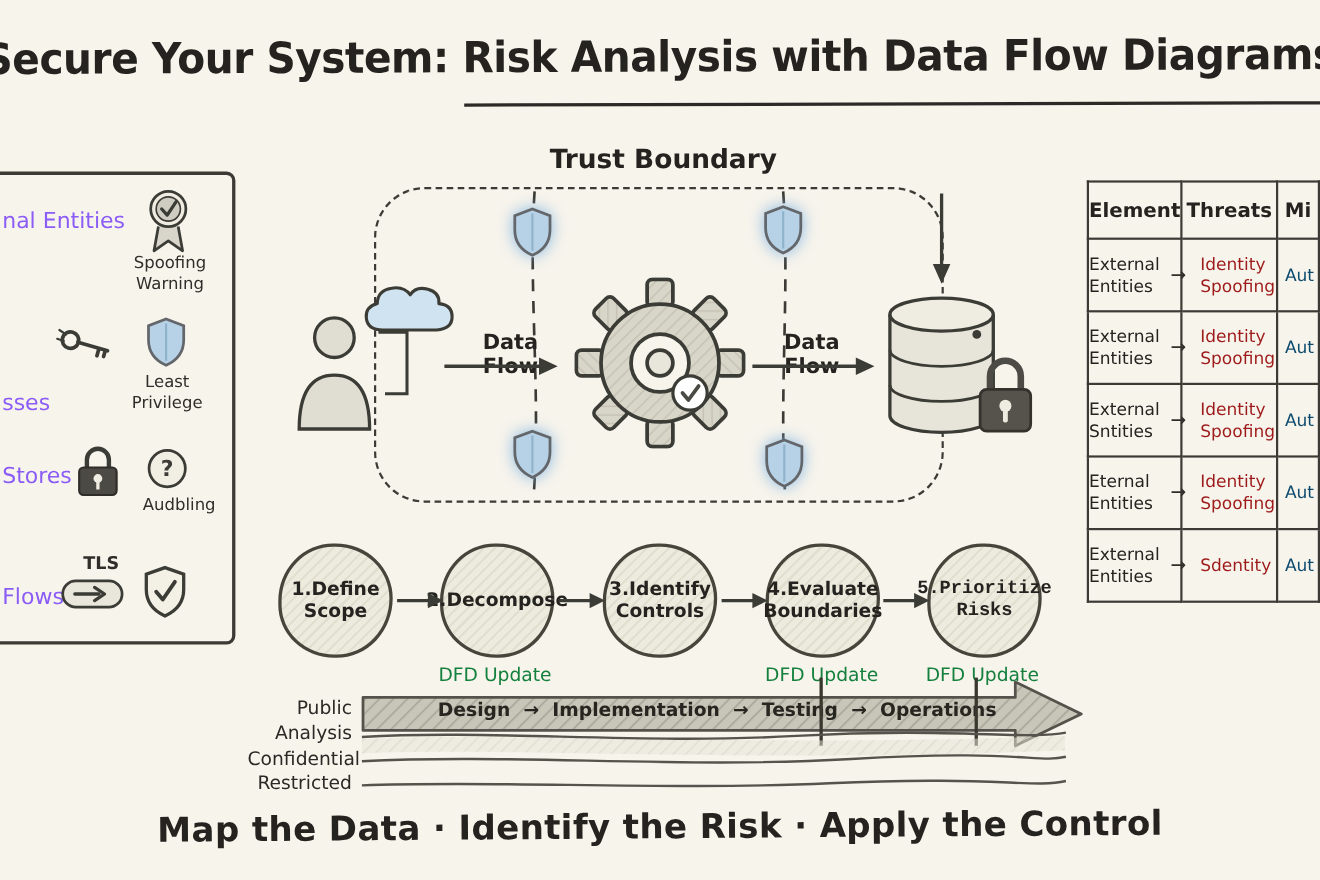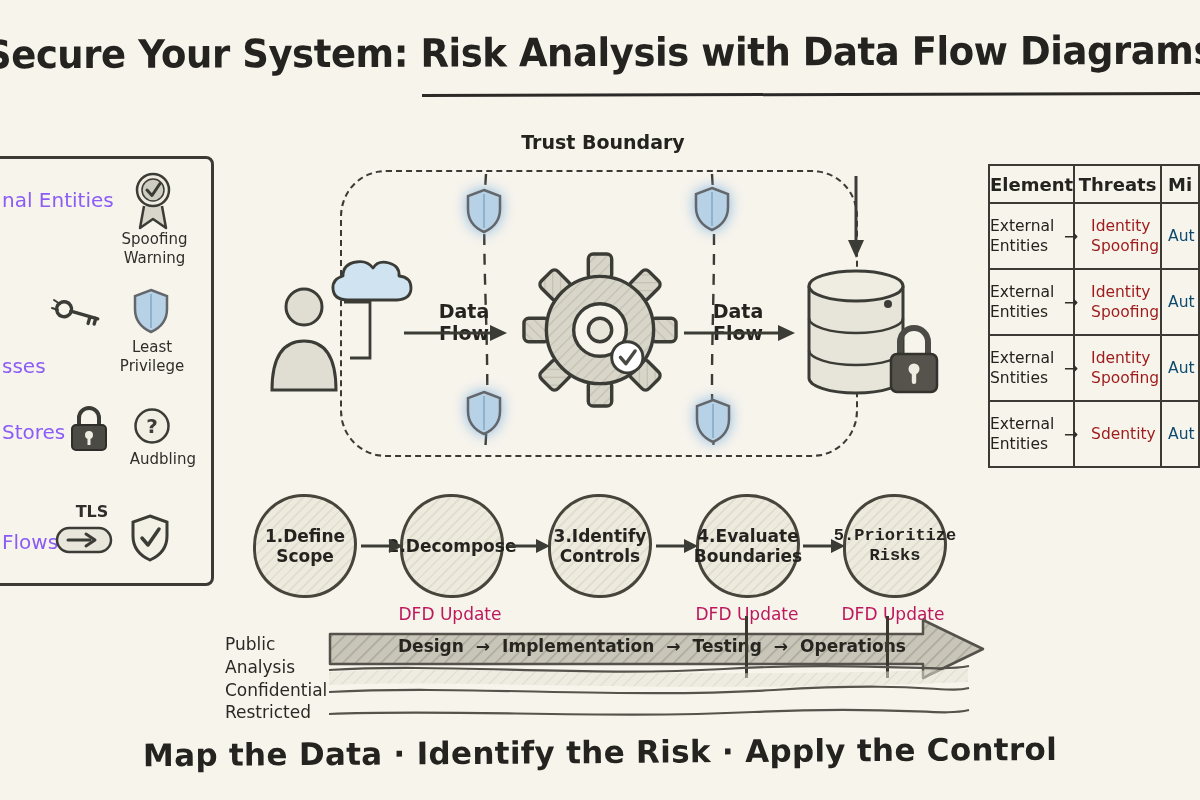--- a/index.html
+++ b/index.html
@@ -20,50 +20,50 @@
   }
   .title-underline { top:93px; left:422px; width:778px; height:3px; background:#2b2a26; transform:rotate(-.15deg); }
 
   
   .legend-panel { left:-52px; top:156px; width:266px; height:430px; border:3px solid #3b3a34; border-radius:8px; }
   .legend-label { font-size:20px; font-weight:normal; color:#8b5cf6; }
   .legend-caption { font-size:15px; line-height:1.25; color:#2f2e2a; }
 
   
   .boundary { left:340px; top:170px; width:518px; height:287px; border:2.6px dashed #3b3a34; border-radius:46px; }
-  .boundary-label { left:498px; top:131px; width:210px; font-size:19px; font-weight:bold; color:#24231f; }
+  .boundary-label { left:498px; top:131px; width:210px; font-size:24px; font-weight:bold; color:#24231f; }
   .flow-label { font-size:19px; font-weight:bold; color:#24231f; }
   .shield-glow { filter:drop-shadow(0 0 7px rgba(130,180,225,.95)); }
 
   
   .step-circle {
     width:104px; height:104px;
     border:3px solid #47443c;
     border-radius:49% 51% 50% 50% / 51% 49% 53% 47%;
     background:repeating-linear-gradient(135deg,#edeade 0 5px,#e2dfd1 5px 7px);
     display:flex; align-items:center; justify-content:center;
     font-size:17px; font-weight:600; line-height:1.18; text-align:center; color:#24231f;
     white-space:pre-line;
   }
 
   
-  .dfd-update { width:110px; font-size:17px; color:#be185d; text-align:center; }
+  .dfd-update { width:110px; font-size:17px; color:#15803d; text-align:center; }
   .phase-row { left:398px; top:633px; height:26px; display:flex; align-items:center; gap:12px;
                font-size:17px; font-weight:bold; color:#26251f; }
   .tick { width:3px; height:62px; background:#39382f; }
-  .class-label { width:95px; text-align:left; font-size:17px; color:#2a2925; }
+  .class-label { width:95px; text-align:right; font-size:17px; color:#2a2925; }
 
   
   .footer { top:734px; left:0; width:1200px; text-align:center; font-size:31px; font-weight:bold;
             color:#24231f; transform:rotate(-.4deg); letter-spacing:.3px; }
 
   
   .threat-table { border-collapse:collapse; }
   .threat-table th, .threat-table td { border:2.5px solid #3b3a34; vertical-align:middle; }
-  .threat-table th { width:84px; height:38px; font-size:18px; font-weight:bold; text-align:center; color:#24231f; }
+  .threat-table th { width:84px; height:52px; font-size:18px; font-weight:bold; text-align:center; color:#24231f; }
   .threat-table th.col-threat { width:96px; }
   .threat-table th.col-mit { width:70px; }
   .threat-table td { height:66px; }
   .td-element { font-size:15.5px; text-align:left; white-space:pre-line; line-height:1.3; color:#24231f; }
   .td-threat { position:relative; padding-left:16px; }
   .td-threat .arr { position:absolute; left:-11px; top:50%; transform:translateY(-50%);
                     font-size:17px; color:#2f2e2a; background:transparent; }
   .threat-text { color:#9e1b1b; font-size:15.5px; white-space:pre-line; line-height:1.3; }
   .td-mit { color:#0c4a6e; font-size:15.5px; padding-left:6px; }
 </style>
@@ -312,19 +312,26 @@
       <td class="td-mit">Aut</td>
     </tr>
     <tr>
       <td class="td-element">External
 Sntities</td>
       <td class="td-threat"><span class="arr">→</span><span class="threat-text">Identity
 Spoofing</span></td>
       <td class="td-mit">Aut</td>
     </tr>
     <tr>
+      <td class="td-element">Eternal
+Entities</td>
+      <td class="td-threat"><span class="arr">→</span><span class="threat-text">Identity
+Spoofing</span></td>
+      <td class="td-mit">Aut</td>
+    </tr>
+    <tr>
       <td class="td-element">External
 Entities</td>
       <td class="td-threat"><span class="arr">→</span><span class="threat-text">Sdentity</span></td>
       <td class="td-mit">Aut</td>
     </tr>
   </tbody>
 </table>
 
 </body></html>

